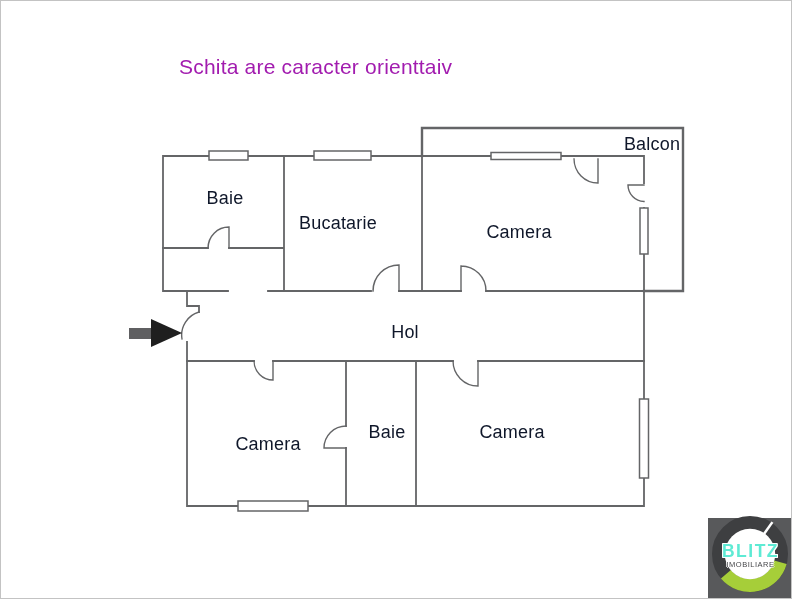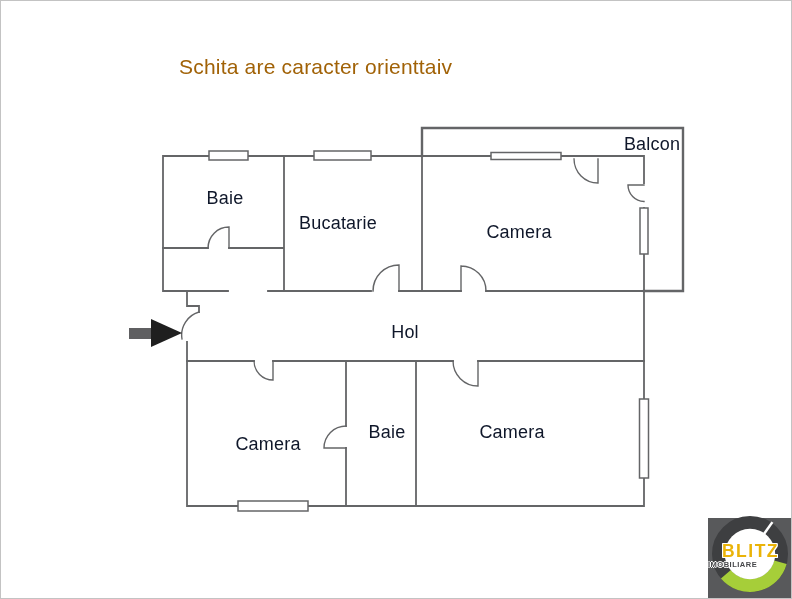--- a/index.html
+++ b/index.html
@@ -9,21 +9,21 @@
     background:#ffffff;
     border:1px solid #c3c3c3;
     box-sizing:border-box;
     overflow:hidden;
     font-family:"Liberation Sans", sans-serif;
   }
   .title{
     position:absolute;
     left:178px;top:54px;
     font-size:21px;
-    color:#a16207;
+    color:#a21caf;
     letter-spacing:0.2px;
     white-space:nowrap;
   }
   .plan{
     position:absolute;left:0;top:0;
   }
   .lbl{
     position:absolute;
     transform:translate(-50%,-50%);
     font-size:18px;
@@ -39,27 +39,28 @@
   }
   .logo svg{
     position:absolute;left:0;top:-8px;
     overflow:visible;
   }
   .logo-brand{
     position:absolute;left:0;top:23px;width:100%;
     text-align:center;
     font-size:17.5px;font-weight:bold;
     letter-spacing:1.5px;
-    color:#eab308;
+    color:#5eead4;
     text-shadow:-1px 0 0 #fff,1px 0 0 #fff,0 -1px 0 #fff,0 1px 0 #fff,
                 -1px -1px 0 #fff,1px 1px 0 #fff,-1px 1px 0 #fff,1px -1px 0 #fff;
   }
   .logo-sub{
     position:absolute;left:0;top:42px;width:100%;
-    font-size:7.5px;font-weight:bold;
+    text-align:center;
+    font-size:7.5px;font-weight:normal;
     letter-spacing:0.5px;
     color:#46474a;
     text-shadow:-1px 0 0 #fff,1px 0 0 #fff,0 -1px 0 #fff,0 1px 0 #fff;
   }
 </style>
 </head>
 <body>
 
 <div class="canvas">
 

